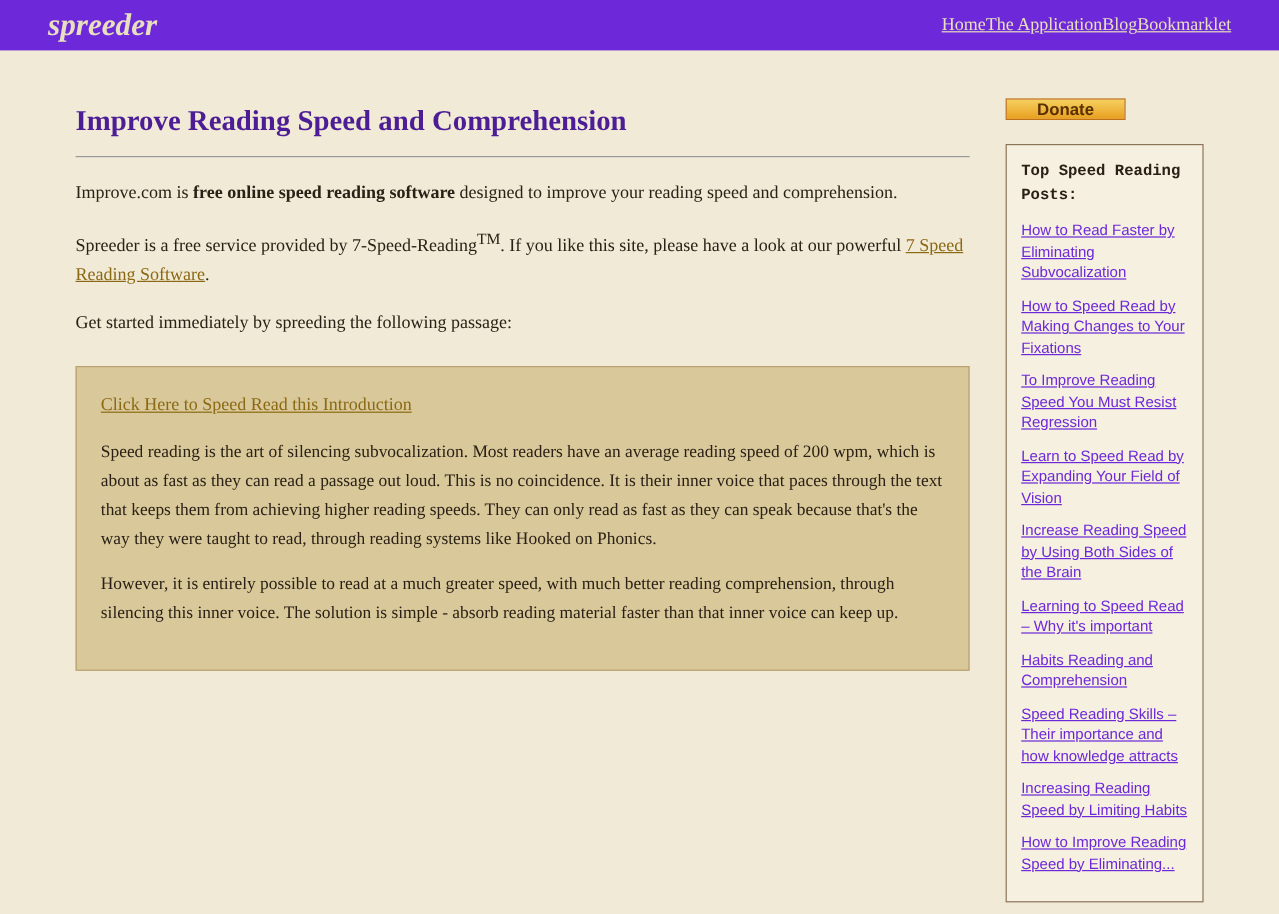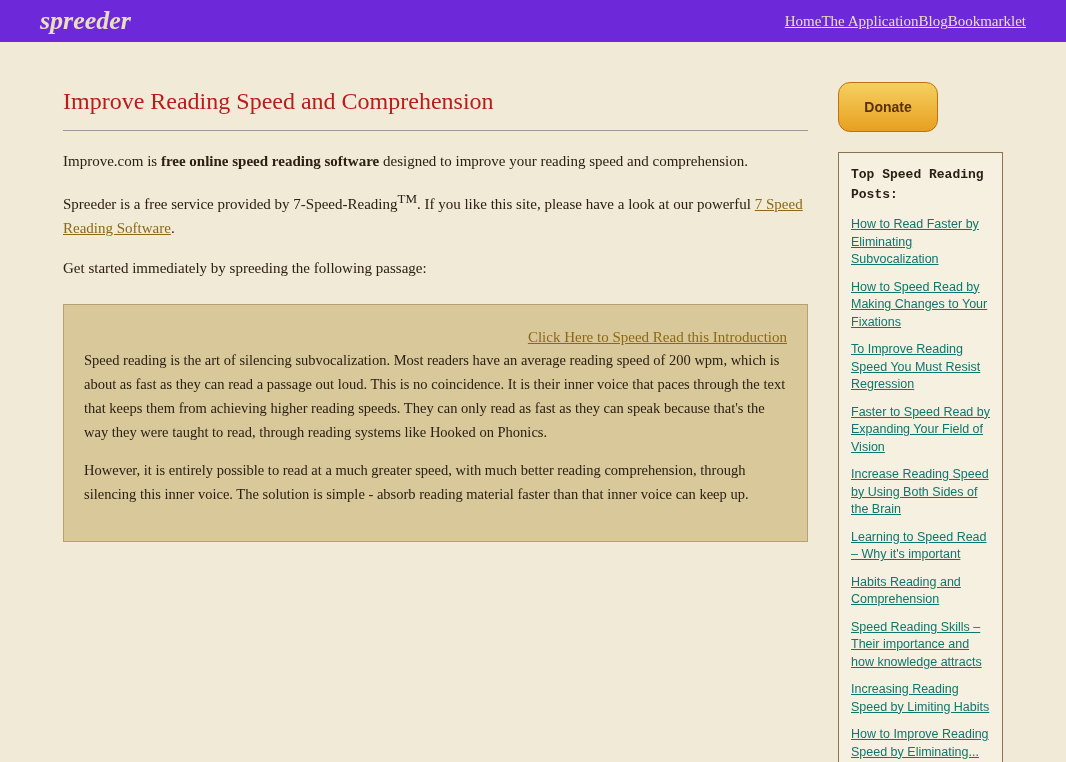--- a/index.html
+++ b/index.html
@@ -48,22 +48,22 @@
     }
 
     
     #content {
       flex: 1;
       min-width: 0;
     }
 
     h1 {
       font-size: 24px;
-      font-weight: normal;
-      color: #b91c1c;
+      font-weight: bold;
+      color: #4c1d95;
       margin-bottom: 10px;
       font-family: Georgia, serif;
     }
     .divider {
       border: none;
       border-top: 1px solid #999;
       margin-bottom: 18px;
     }
 
     .intro-p {
@@ -85,47 +85,48 @@
 
     
     .speed-read-box {
       background-color: #d9c99a;
       border: 1px solid #b8a070;
       padding: 20px;
       margin: 24px 0;
     }
     .speed-read-link {
       display: block;
-      text-align: right;
+      text-align: left;
       color: #8b6914;
       text-decoration: underline;
       font-size: 15px;
       cursor: pointer;
+      margin-bottom: 16px;
     }
     .article-text {
       color: #2a2015;
       font-size: 14.5px;
       line-height: 1.65;
     }
     .article-text p {
       margin-bottom: 14px;
     }
 
     
     #sidebar {
       width: 165px;
       flex-shrink: 0;
     }
 
     .donate-btn {
       display: block;
       background: linear-gradient(to bottom, #f5d060, #e8a020);
       border: 1px solid #c07010;
-      border-radius: 12px;
-      padding: 16px 20px;
+      border-radius: 0;
+      padding: 0 20px;
       text-align: center;
       font-size: 14px;
       font-weight: bold;
       color: #5a3000;
       cursor: pointer;
       margin-bottom: 20px;
       font-family: Arial, sans-serif;
       width: 100px;
     }
 
@@ -136,21 +137,21 @@
     }
     .sidebar-title {
       font-weight: bold;
       font-size: 13px;
       color: #2a2015;
       margin-bottom: 10px;
       font-family: Liberation Mono, monospace;
     }
     .sidebar-link {
       display: block;
-      color: #0f766e;
+      color: #6d28d9;
       text-decoration: underline;
       font-size: 12.5px;
       margin-bottom: 10px;
       cursor: pointer;
       line-height: 1.4;
       font-family: Arial, sans-serif;
     }
   </style>
 </head>
 <body>
@@ -191,21 +192,21 @@
   </div>
 
   <aside id="sidebar">
     <button class="donate-btn">Donate</button>
 
     <div class="sidebar-box">
       <div class="sidebar-title">Top Speed Reading Posts:</div>
       <a class="sidebar-link">How to Read Faster by Eliminating Subvocalization</a>
       <a class="sidebar-link">How to Speed Read by Making Changes to Your Fixations</a>
       <a class="sidebar-link">To Improve Reading Speed You Must Resist Regression</a>
-      <a class="sidebar-link">Faster to Speed Read by Expanding Your Field of Vision</a>
+      <a class="sidebar-link">Learn to Speed Read by Expanding Your Field of Vision</a>
       <a class="sidebar-link">Increase Reading Speed by Using Both Sides of the Brain</a>
       <a class="sidebar-link">Learning to Speed Read – Why it's important</a>
       <a class="sidebar-link">Habits Reading and Comprehension</a>
       <a class="sidebar-link">Speed Reading Skills – Their importance and how knowledge attracts</a>
       <a class="sidebar-link">Increasing Reading Speed by Limiting Habits</a>
       <a class="sidebar-link">How to Improve Reading Speed by Eliminating...</a>
     </div>
   </aside>
 
 </div>

